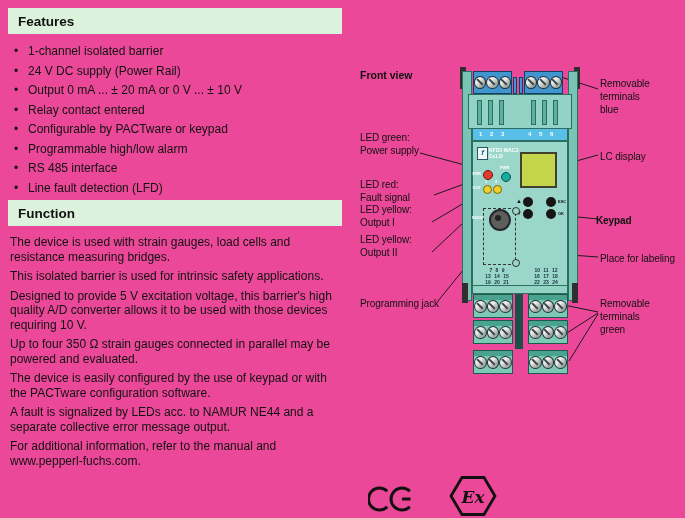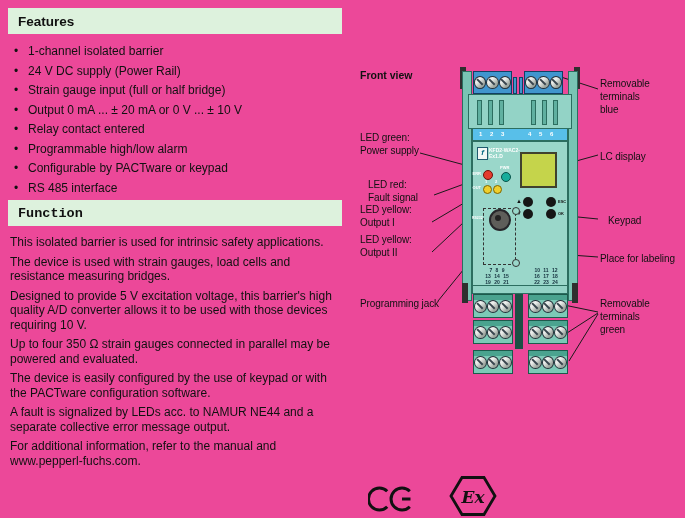--- a/index.html
+++ b/index.html
@@ -55,35 +55,34 @@
 <body>
 
 <div class="page">
 
   <div class="sec-header" style="left:8px;top:8px;width:334px;">
     <span class="sec-title">Features</span>
   </div>
   <ul class="feature-list">
     <li>1-channel isolated barrier</li>
     <li>24 V DC supply (Power Rail)</li>
-    <li>Strain gauge input (full or half bridge)</li>
     <li>Output 0 mA ... ± 20 mA or 0 V ... ± 10 V</li>
     <li>Relay contact entered</li>
+    <li>Configurable by PACTware or keypad</li>
     <li>Programmable high/low alarm</li>
-    <li>Configurable by PACTware or keypad</li>
     <li>RS 485 interface</li>
     <li>Line fault detection (LFD)</li>
   </ul>
 
-  <div class="sec-header" style="left:8px;top:200px;width:334px;font-family:Liberation Mono, monospace;">
+  <div class="sec-header" style="left:8px;top:200px;width:334px;">
     <span class="sec-title">Function</span>
   </div>
   <div class="func-text">
+    <p>The device is used with strain gauges, load cells and resistance measuring bridges.</p>
     <p>This isolated barrier is used for intrinsic safety applications.</p>
-    <p>The device is used with strain gauges, load cells and resistance measuring bridges.</p>
     <p>Designed to provide 5 V excitation voltage, this barrier's high quality A/D converter allows it to be used with those devices requiring 10 V.</p>
     <p>Up to four 350 Ω strain gauges connected in parallel may be powered and evaluated.</p>
     <p>The device is easily configured by the use of keypad or with the PACTware configuration software.</p>
     <p>A fault is signalized by LEDs acc. to NAMUR NE44 and a separate collective error message output.</p>
     <p>For additional information, refer to the manual and www.pepperl-fuchs.com.</p>
   </div>
 
 
   <div class="figure">
     <div class="front-view">Front view</div>
@@ -213,40 +212,40 @@
     <div class="tblock green" style="left:172px;top:289px;width:40px;height:24px;">
       <span class="screw"></span>
       <span class="screw"></span>
       <span class="screw"></span>
     </div>
 
     <div class="lbl" style="left:4px;top:70px;">
       <div>LED green:</div>
       <div>Power supply</div>
     </div>
-    <div class="lbl" style="left:12px;top:117px;">
+    <div class="lbl" style="left:4px;top:117px;">
       <div>LED red:</div>
       <div>Fault signal</div>
     </div>
     <div class="lbl" style="left:4px;top:142px;">
       <div>LED yellow:</div>
       <div>Output I</div>
     </div>
     <div class="lbl" style="left:4px;top:172px;">
       <div>LED yellow:</div>
       <div>Output II</div>
     </div>
     <div class="lbl" style="left:4px;top:236px;">Programming jack</div>
 
     <div class="lbl" style="left:244px;top:16px;width:84px;">
       <div>Removable terminals</div>
       <div>blue</div>
     </div>
     <div class="lbl" style="left:244px;top:89px;">LC display</div>
-    <div class="lbl" style="left:252px;top:153px;">Keypad</div>
+    <div class="lbl" style="left:240px;top:153px;font-weight:bold;">Keypad</div>
     <div class="lbl" style="left:244px;top:191px;">Place for labeling</div>
     <div class="lbl" style="left:244px;top:236px;width:84px;">
       <div>Removable terminals</div>
       <div>green</div>
     </div>
   </div>
 
   <svg class="marks" style="left:368px;top:481px;" width="46" height="36" viewBox="0 0 46 36" aria-label="CE">
     <path d="M19.2 10.2 A11 11 0 1 0 19.2 25.8" fill="none" stroke="#111" stroke-width="3"></path>
     <path d="M41.8 10.2 A11 11 0 1 0 41.8 25.8" fill="none" stroke="#111" stroke-width="3"></path>

